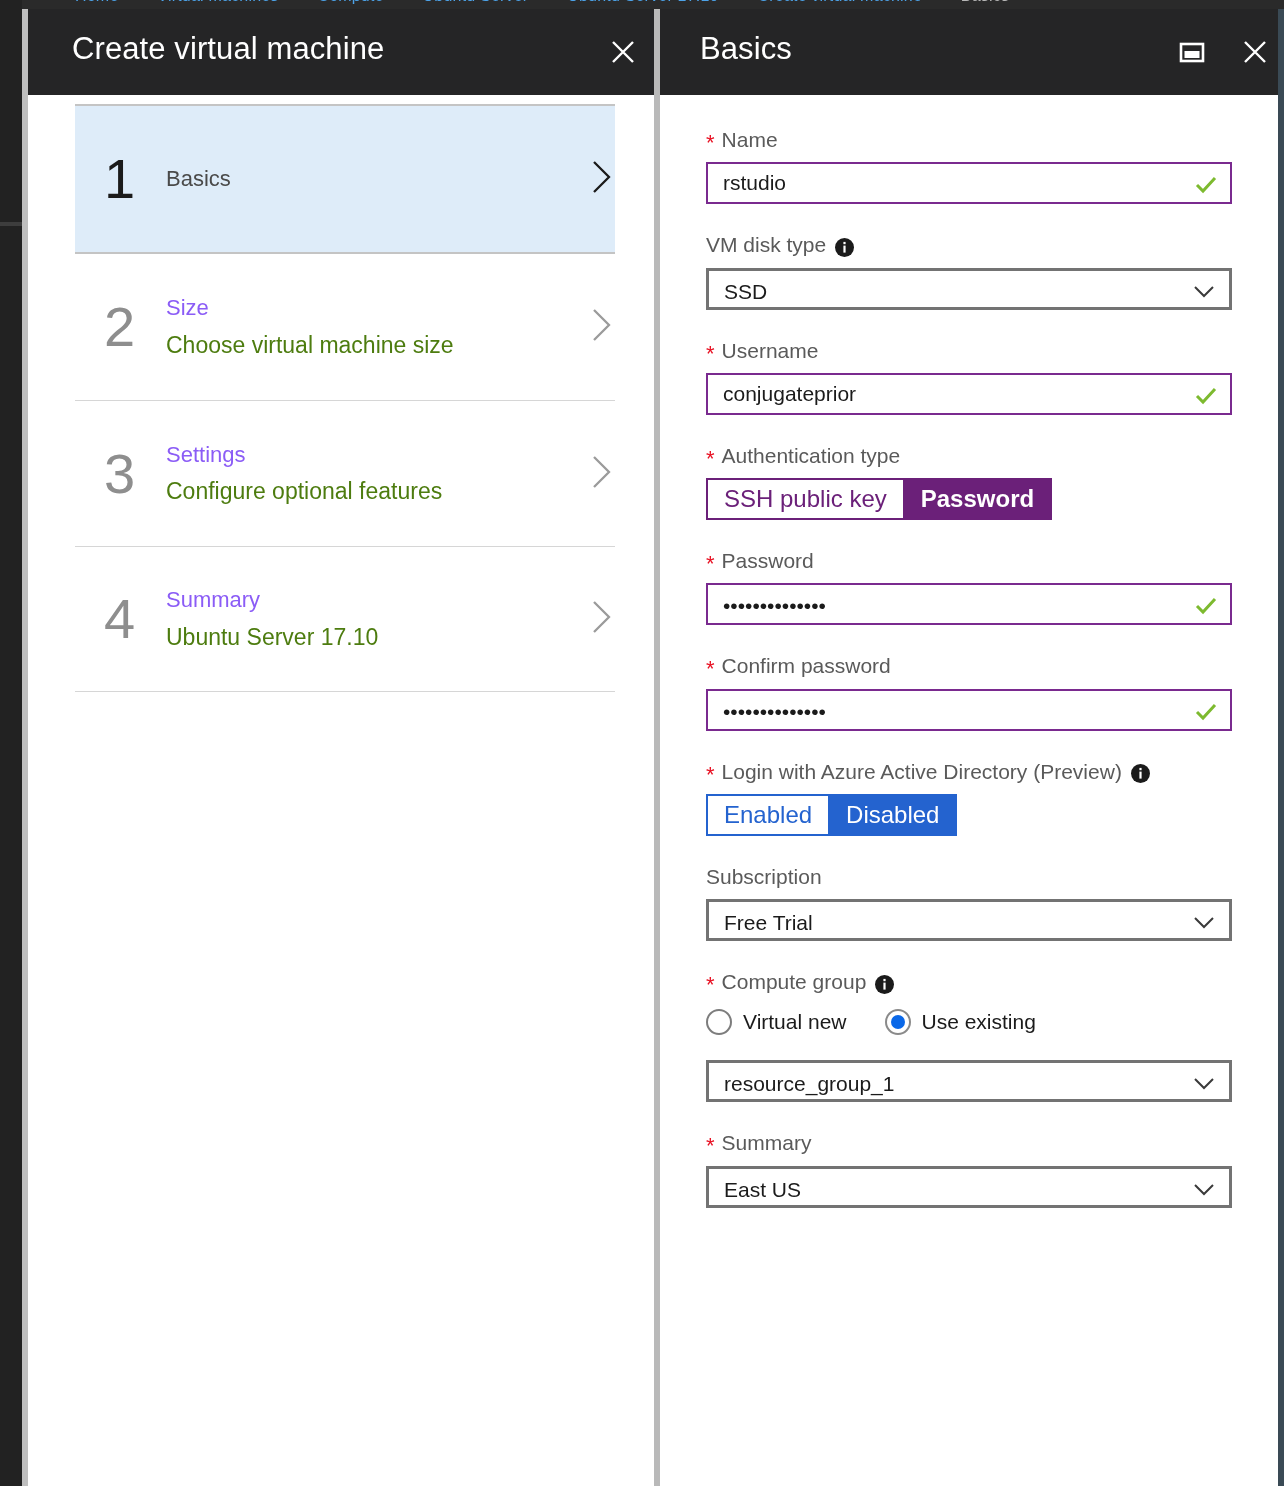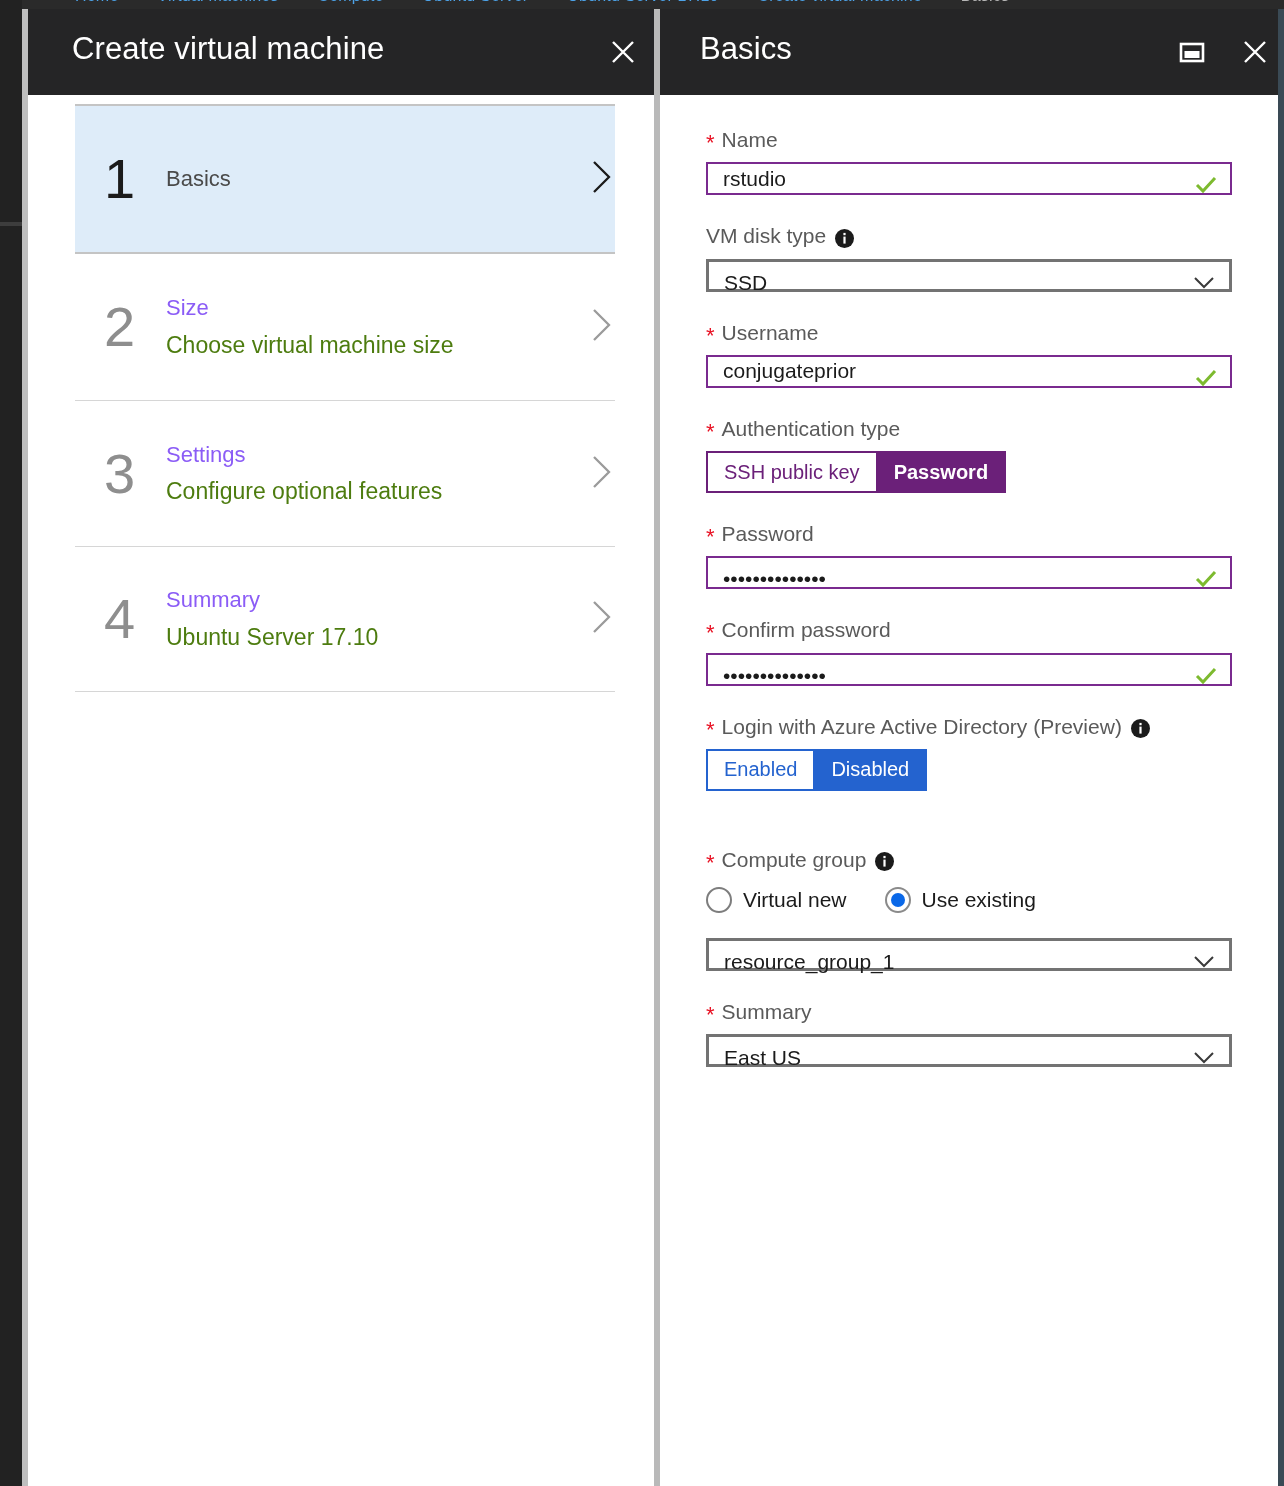--- a/index.html
+++ b/index.html
@@ -203,21 +203,21 @@
     display: inline-block;
     margin-left: 9px;
     width: 19px; height: 19px;
     position: relative;
     top: 1px;
     cursor: pointer;
   }
 
   .control {
     position: relative;
-    height: 33px;
+    height: 42px;
     box-sizing: border-box;
     background: #ffffff;
   }
   .control input,
   .control .control-text {
     position: absolute;
     left: 0; top: 0;
     width: 100%; height: 100%;
     box-sizing: border-box;
     border: none;
@@ -253,21 +253,21 @@
   .seg {
     display: inline-flex;
     height: 42px;
     box-sizing: border-box;
   }
   .seg-btn {
     display: flex;
     align-items: center;
     justify-content: center;
     padding: 0 16px;
-    font-size: 20px;
+    font-size: 24px;
     box-sizing: border-box;
     cursor: pointer;
     white-space: nowrap;
   }
   .seg-purple .seg-btn { border: 2px solid #6b2079; }
   .seg-purple .seg-btn:not(:first-child) { border-left: none; }
   .seg-purple .seg-off { background: #ffffff; color: #6b2079; }
   .seg-purple .seg-on  { background: #6b2079; color: #ffffff; font-weight: bold; }
 
   .seg-blue .seg-btn { border: 2px solid #2463cf; }
@@ -543,20 +543,33 @@
         </span>
       </div>
       <div class="seg seg-blue">
         <div class="seg-btn seg-off">Enabled</div>
         <div class="seg-btn seg-on">Disabled</div>
       </div>
     </div>
 
     <div class="spacer-28"></div>
 
+    <div class="field">
+      <div class="field-label">
+        <span>Subscription</span>
+      </div>
+      <div class="control control-gray">
+        <div class="control-text">Free Trial</div>
+        <span class="chev-down">
+          <svg width="22" height="18" viewBox="0 0 22 18" aria-hidden="true">
+            <path d="M2 4 L11 13 L20 4" stroke="#3a3a3a" stroke-width="2" fill="none"></path>
+          </svg>
+        </span>
+      </div>
+    </div>
 
     <div class="spacer-28"></div>
 
     <div class="field">
       <div class="field-label">
         <span class="req-star">*</span>
         <span>Compute group</span>
         <span class="info-icon">
           <svg width="19" height="19" viewBox="0 0 19 19" aria-hidden="true">
             <circle cx="9.5" cy="9.5" r="9.5" fill="#1b1b1b"></circle>

